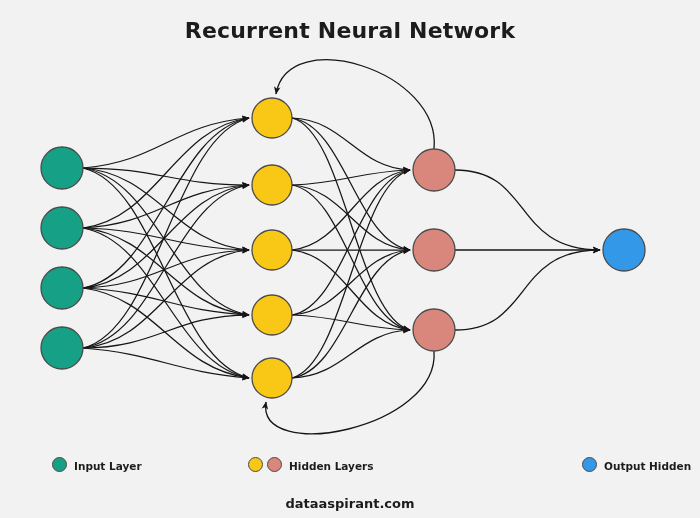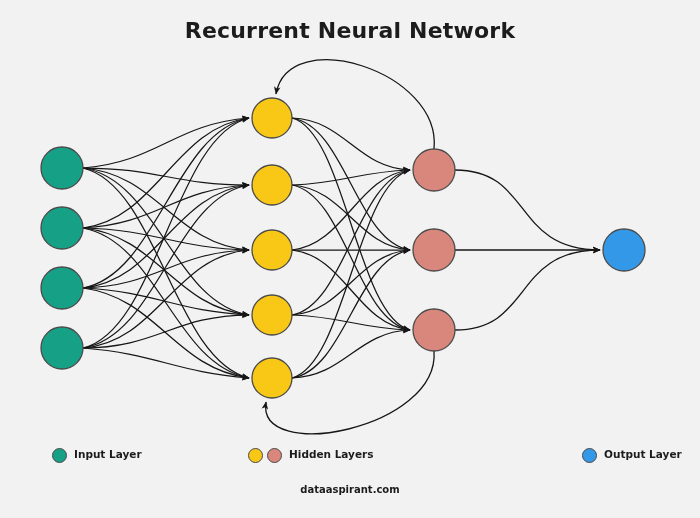--- a/index.html
+++ b/index.html
@@ -41,21 +41,21 @@
   #legend {
     position: absolute;
     left: 0;
     top: 448px;
     width: 700px;
     height: 24px;
   }
   .legend-group {
     position: absolute;
     display: flex;
-    align-items: flex-start;
+    align-items: flex-end;
     height: 24px;
   }
   .legend-dot {
     width: 15px;
     height: 15px;
     border-radius: 50%;
     border: 1px solid #4a4a4a;
     margin-right: 7px;
     box-sizing: border-box;
   }
@@ -65,25 +65,25 @@
     font-weight: bold;
     color: #1c1c1c;
     white-space: nowrap;
     font-family: "DejaVu Sans", sans-serif;
   }
   #lg-input { left: 52px; }
   #lg-hidden { left: 248px; }
   #lg-output { left: 582px; }
   #footer {
     position: absolute;
-    top: 484px;
+    top: 496px;
     left: 0;
     width: 700px;
     text-align: center;
-    font-size: 10px;
+    font-size: 13px;
     font-weight: bold;
     color: #1c1c1c;
     font-family: "DejaVu Sans", sans-serif;
   }
 </style>
 </head>
 <body>
 
 <div id="stage">
 
@@ -165,19 +165,19 @@
       <span class="legend-dot" style="background:#16a085"></span>
       <span class="legend-label">Input Layer</span>
     </div>
     <div class="legend-group" id="lg-hidden">
       <span class="legend-dot tight" style="background:#f9c816"></span>
       <span class="legend-dot" style="background:#d9877c"></span>
       <span class="legend-label">Hidden Layers</span>
     </div>
     <div class="legend-group" id="lg-output">
       <span class="legend-dot" style="background:#3498e8"></span>
-      <span class="legend-label">Output Layer</span>
+      <span class="legend-label">Output Hidden</span>
     </div>
   </div>
 
   <div id="footer">dataaspirant.com</div>
 
 </div>
 
 </body></html>

